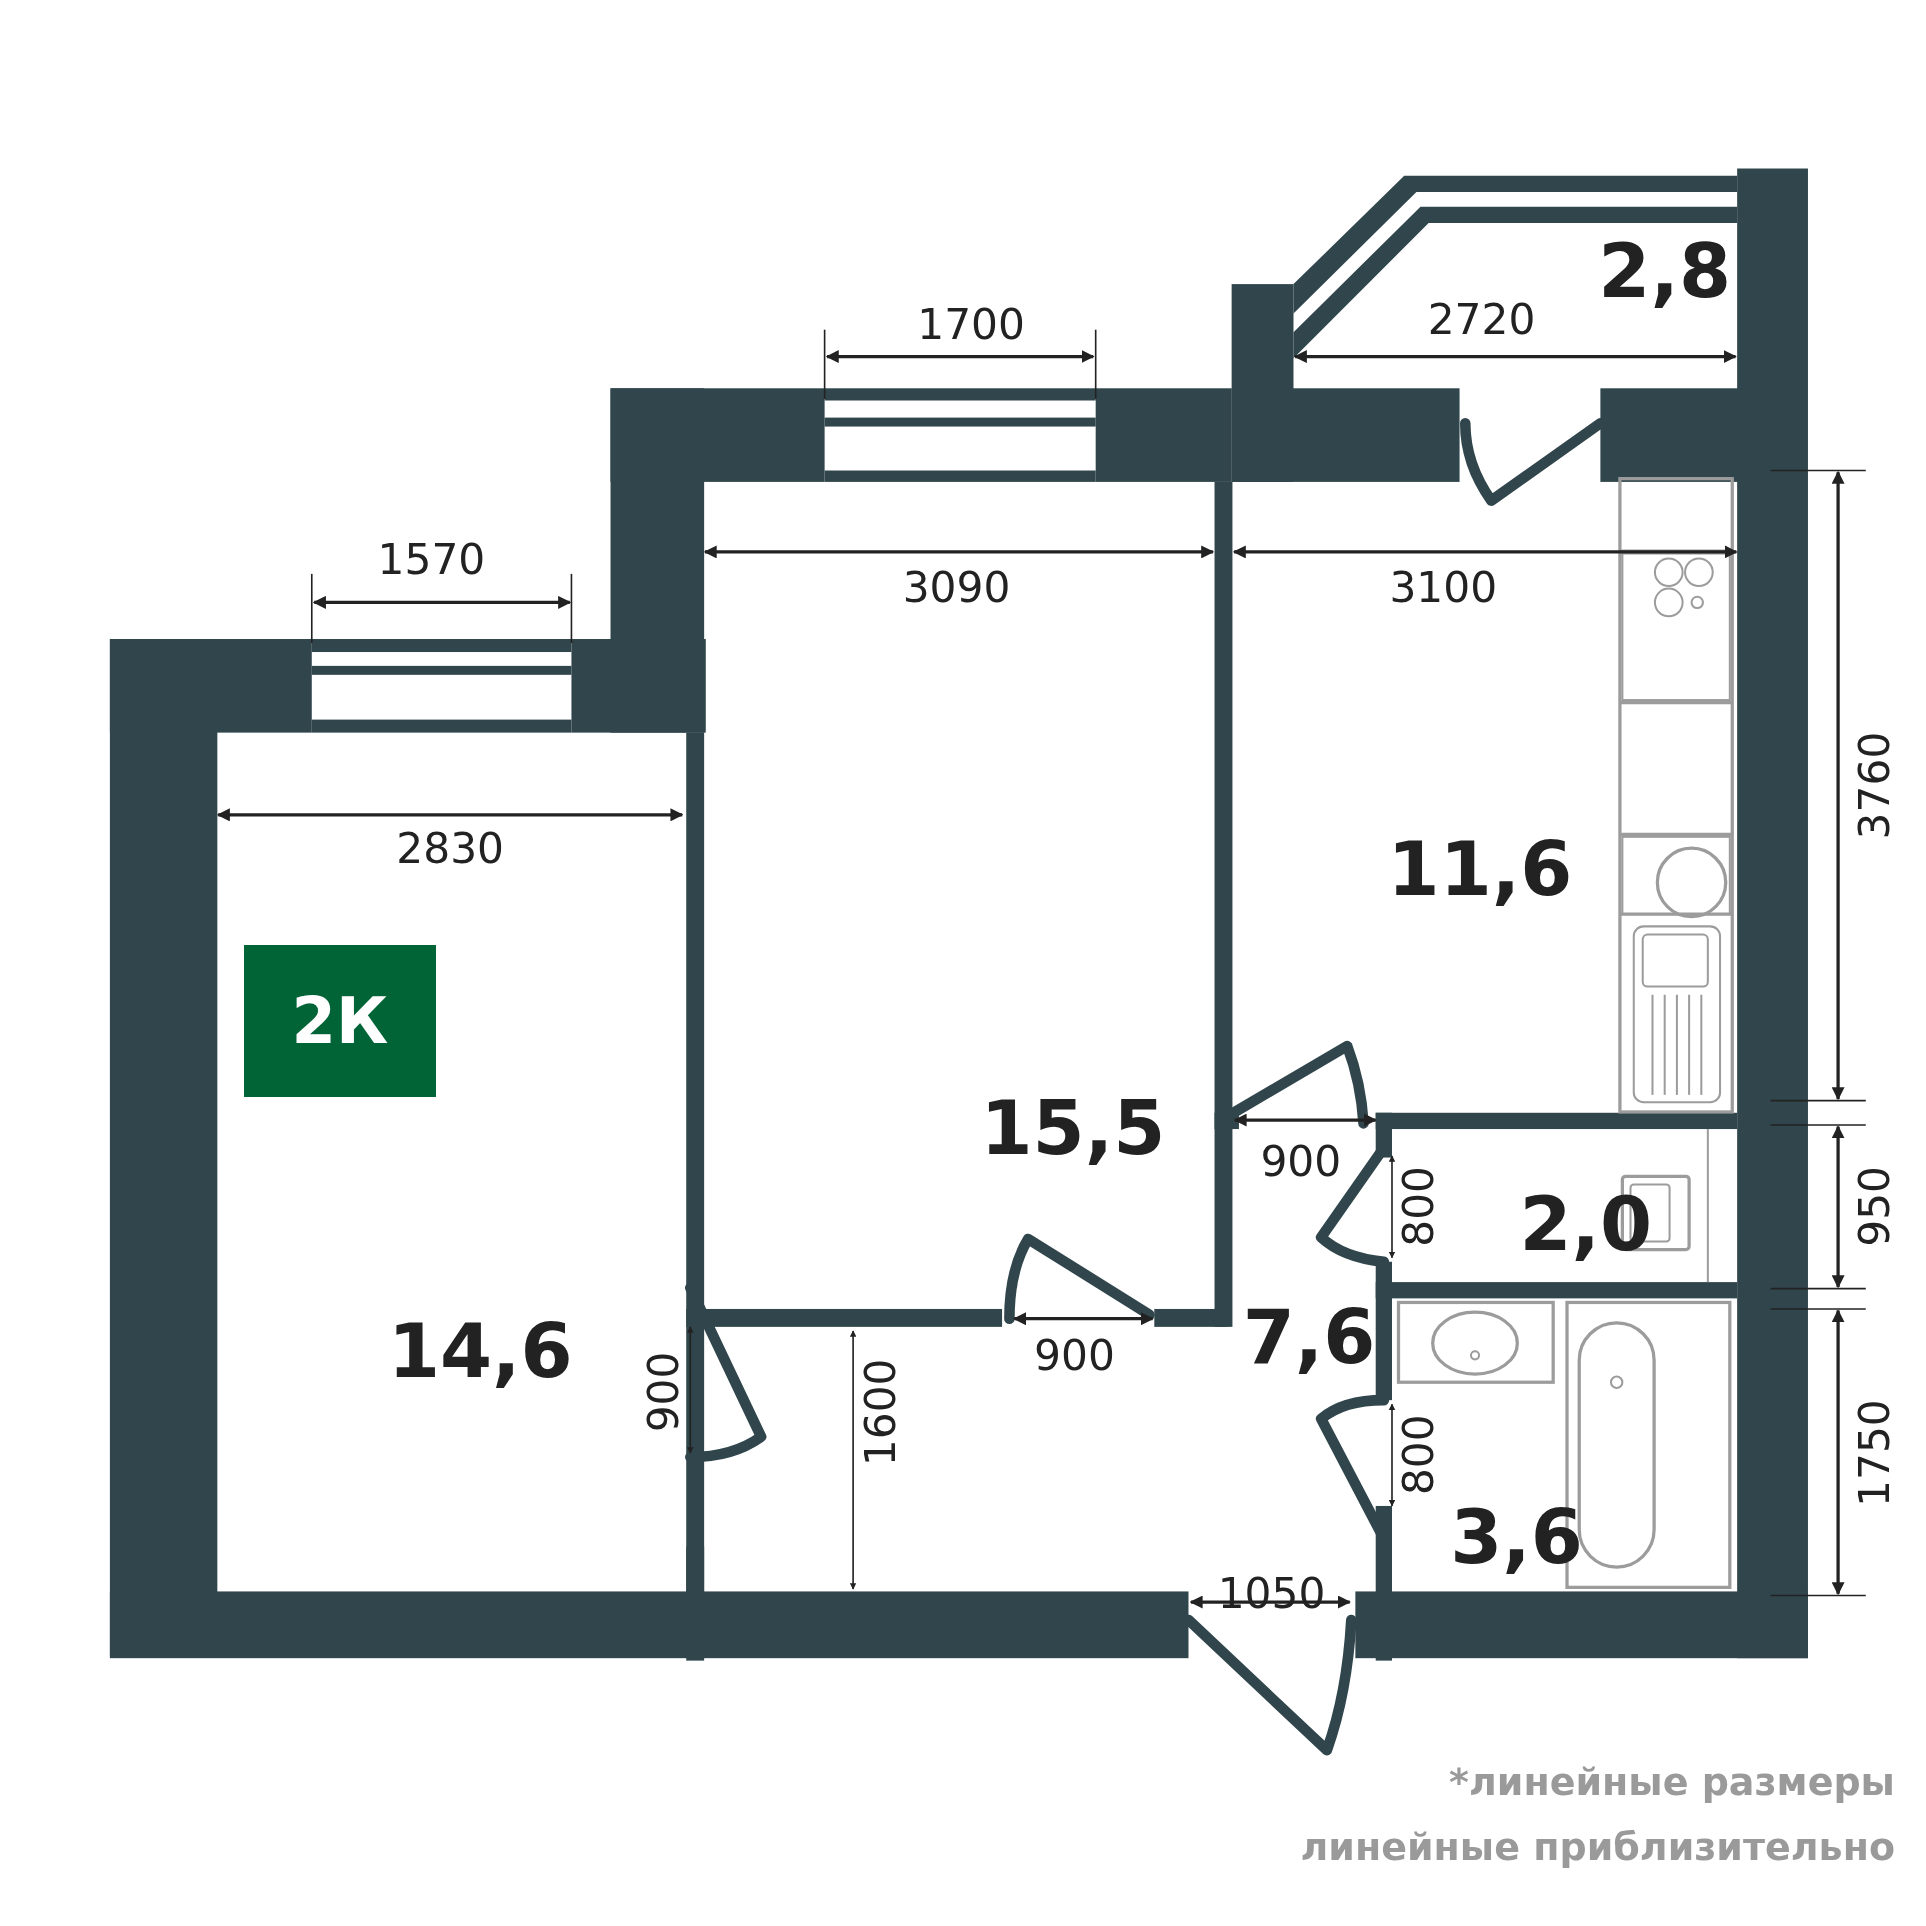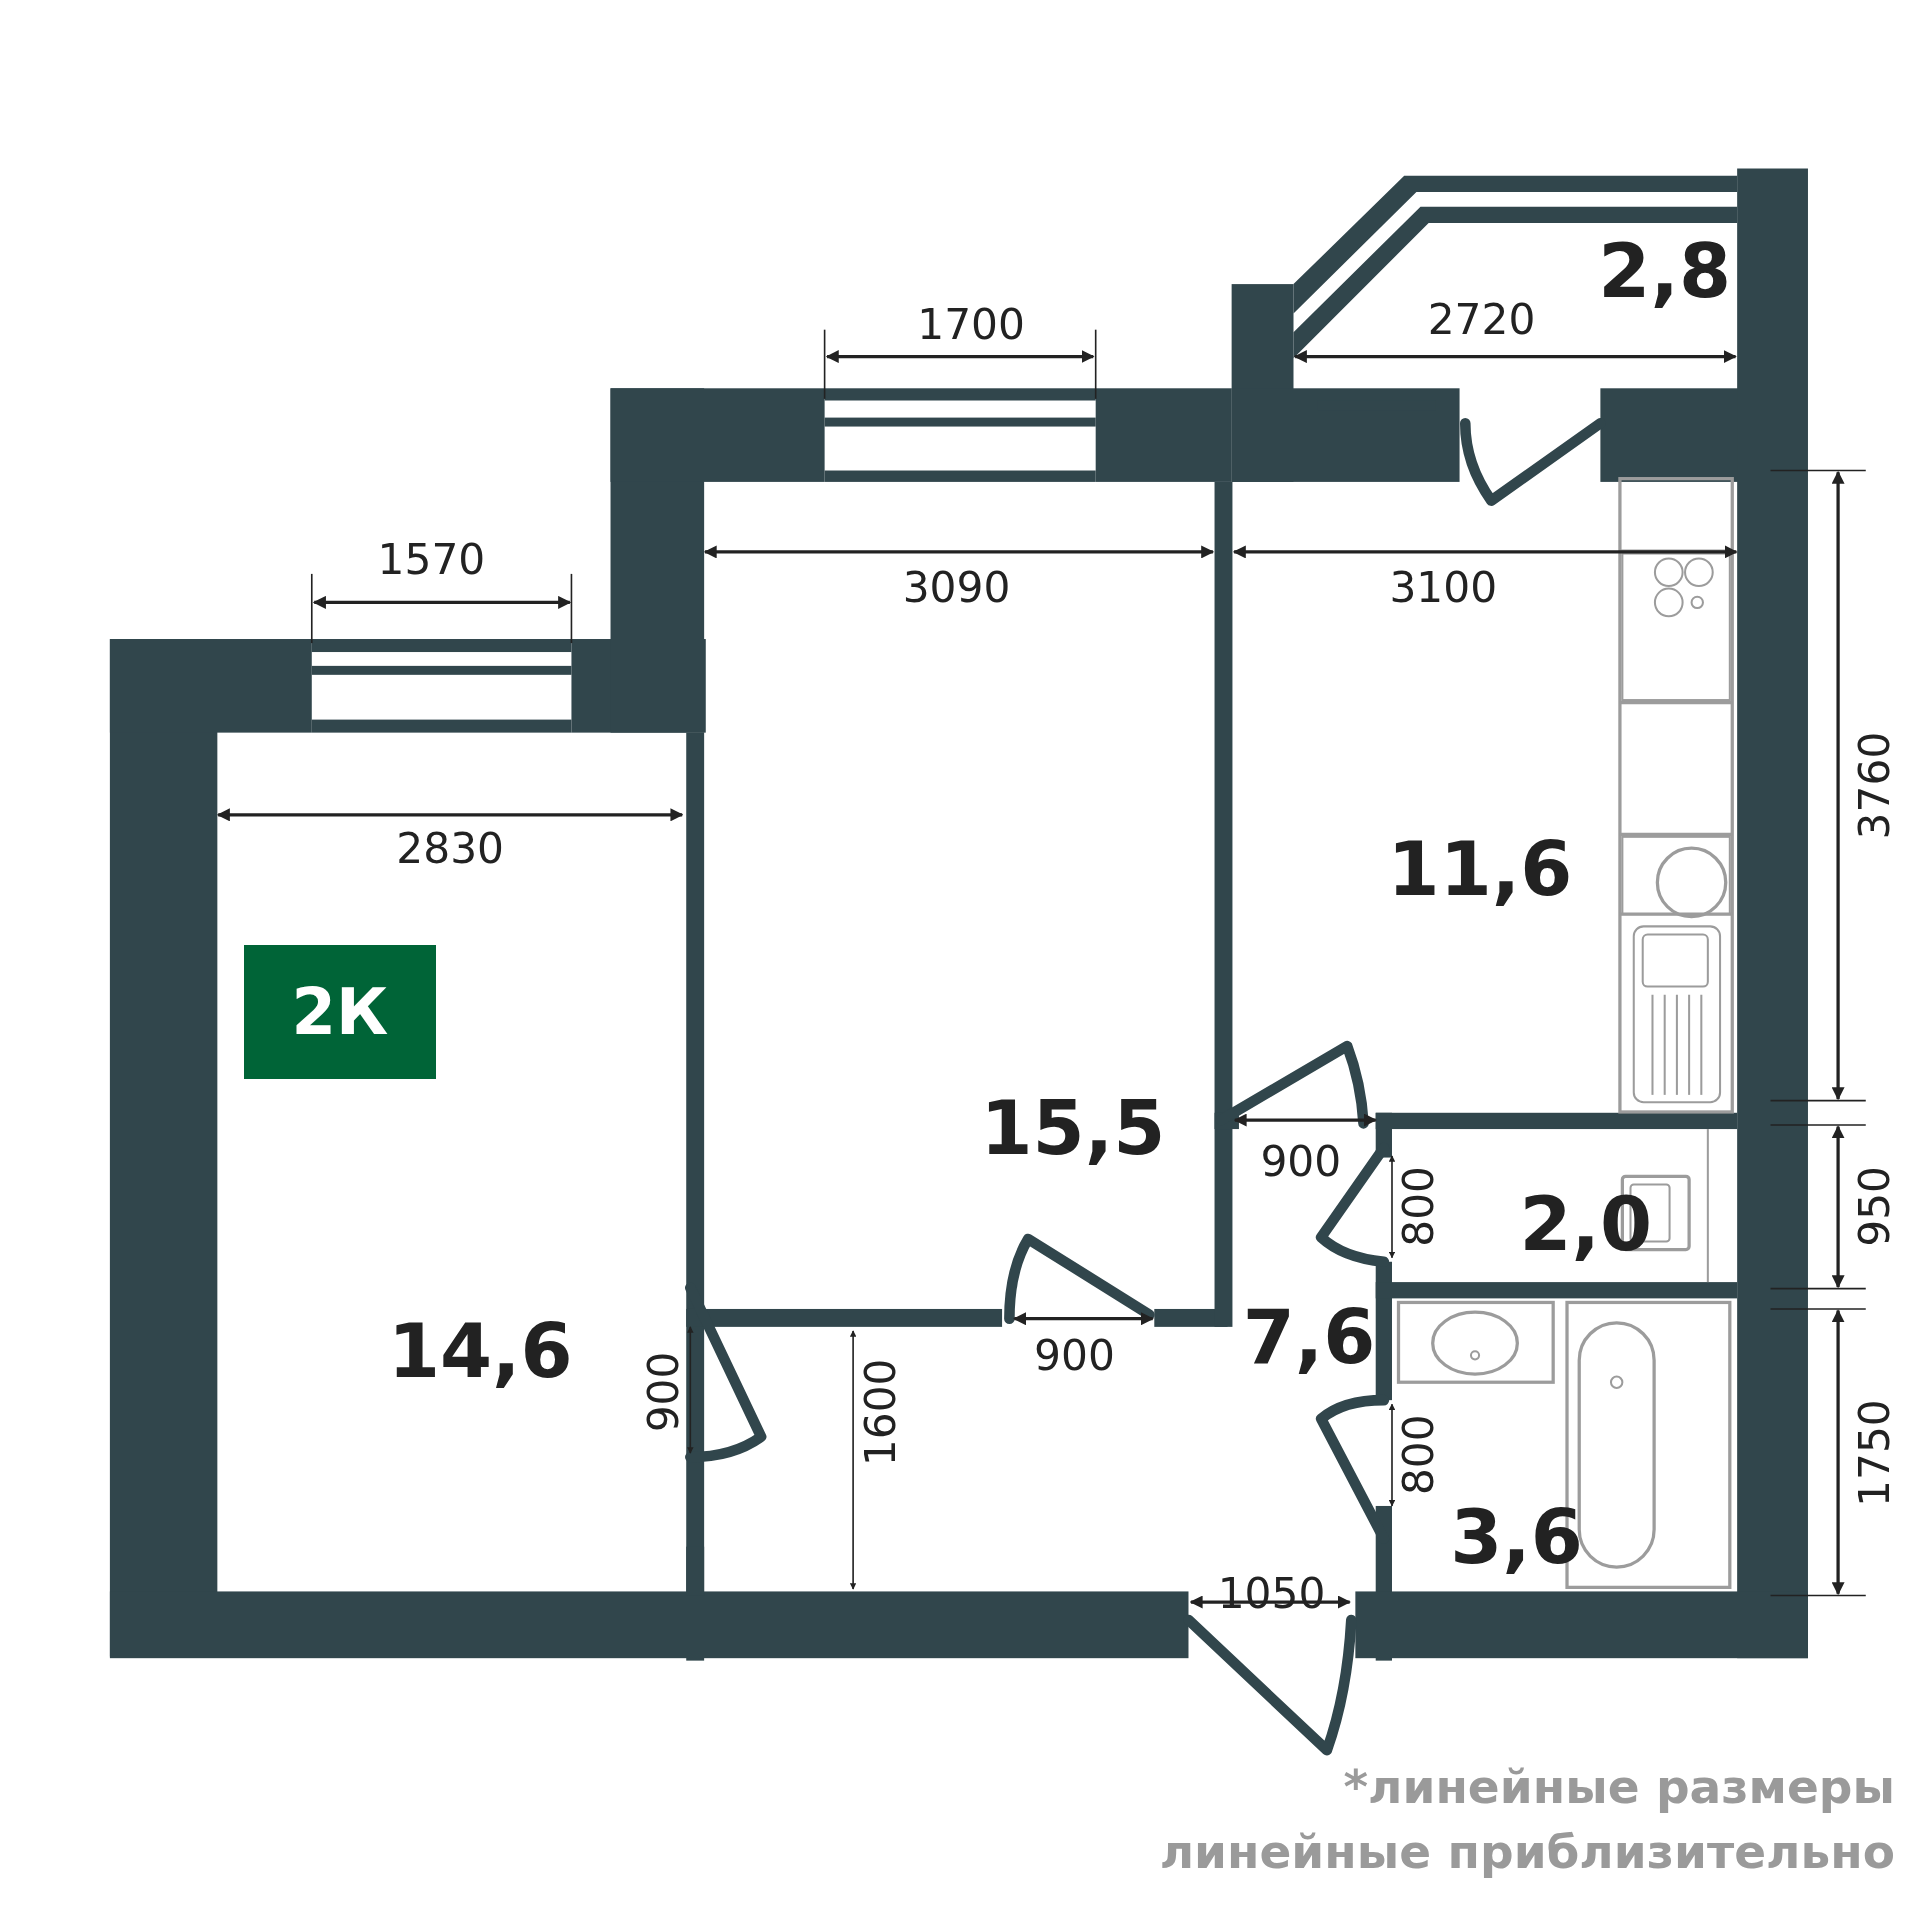--- a/index.html
+++ b/index.html
@@ -7,23 +7,23 @@
   svg{position:absolute;left:0;top:0;}
   .wall{fill:#31464c;}
   .door{fill:none;stroke:#31464c;stroke-width:13;stroke-linecap:round;stroke-linejoin:round;}
   .dim{stroke:#222;stroke-width:4;fill:none;}
   .dimthin{stroke:#222;stroke-width:2;fill:none;}
   .arrow{fill:#222;}
   .fix{fill:none;stroke:#9c9c9c;stroke-width:4;}
   .fixthin{fill:none;stroke:#9c9c9c;stroke-width:2.5;}
   .dimtxt{font-family:"DejaVu Sans",sans-serif;font-size:52px;fill:#222;font-weight:normal;}
   .area{font-family:"DejaVu Sans",sans-serif;font-size:92px;font-weight:bold;fill:#222;}
-  .note{position:absolute;right:31px;text-align:right;font-family:"DejaVu Sans",sans-serif;font-weight:bold;font-size:47px;color:#9a9a9a;line-height:1;}
+  .note{position:absolute;right:31px;text-align:right;font-family:"DejaVu Sans",sans-serif;font-weight:bold;font-size:38px;color:#9a9a9a;line-height:1;}
   .badge{position:absolute;left:244px;top:945px;height:132px;display:flex;}
-  .badge-type{width:192px;height:134px;background:#006437;color:#fff;font-family:"DejaVu Sans",sans-serif;font-size:64px;font-weight:bold;display:flex;align-items:center;justify-content:center;}
+  .badge-type{width:192px;height:152px;background:#006437;color:#fff;font-family:"DejaVu Sans",sans-serif;font-size:64px;font-weight:bold;display:flex;align-items:center;justify-content:center;}
   .badge-area{width:202px;height:122px;border:4.9px solid #111;border-left-width:3.3px;background:#fff;color:#111;font-family:"DejaVu Sans",sans-serif;font-size:68px;font-weight:bold;display:flex;align-items:center;justify-content:center;}
 </style>
 </head>
 <body>
 
 <svg width="1926" height="1926" viewBox="0 0 2366 2366">
   <defs>
     <marker id="ar" viewBox="0 0 10 10" refX="9" refY="5" markerWidth="4" markerHeight="4" orient="auto-start-reverse">
       <path d="M0,0 L10,5 L0,10 z" class="arrow"></path>
     </marker>

